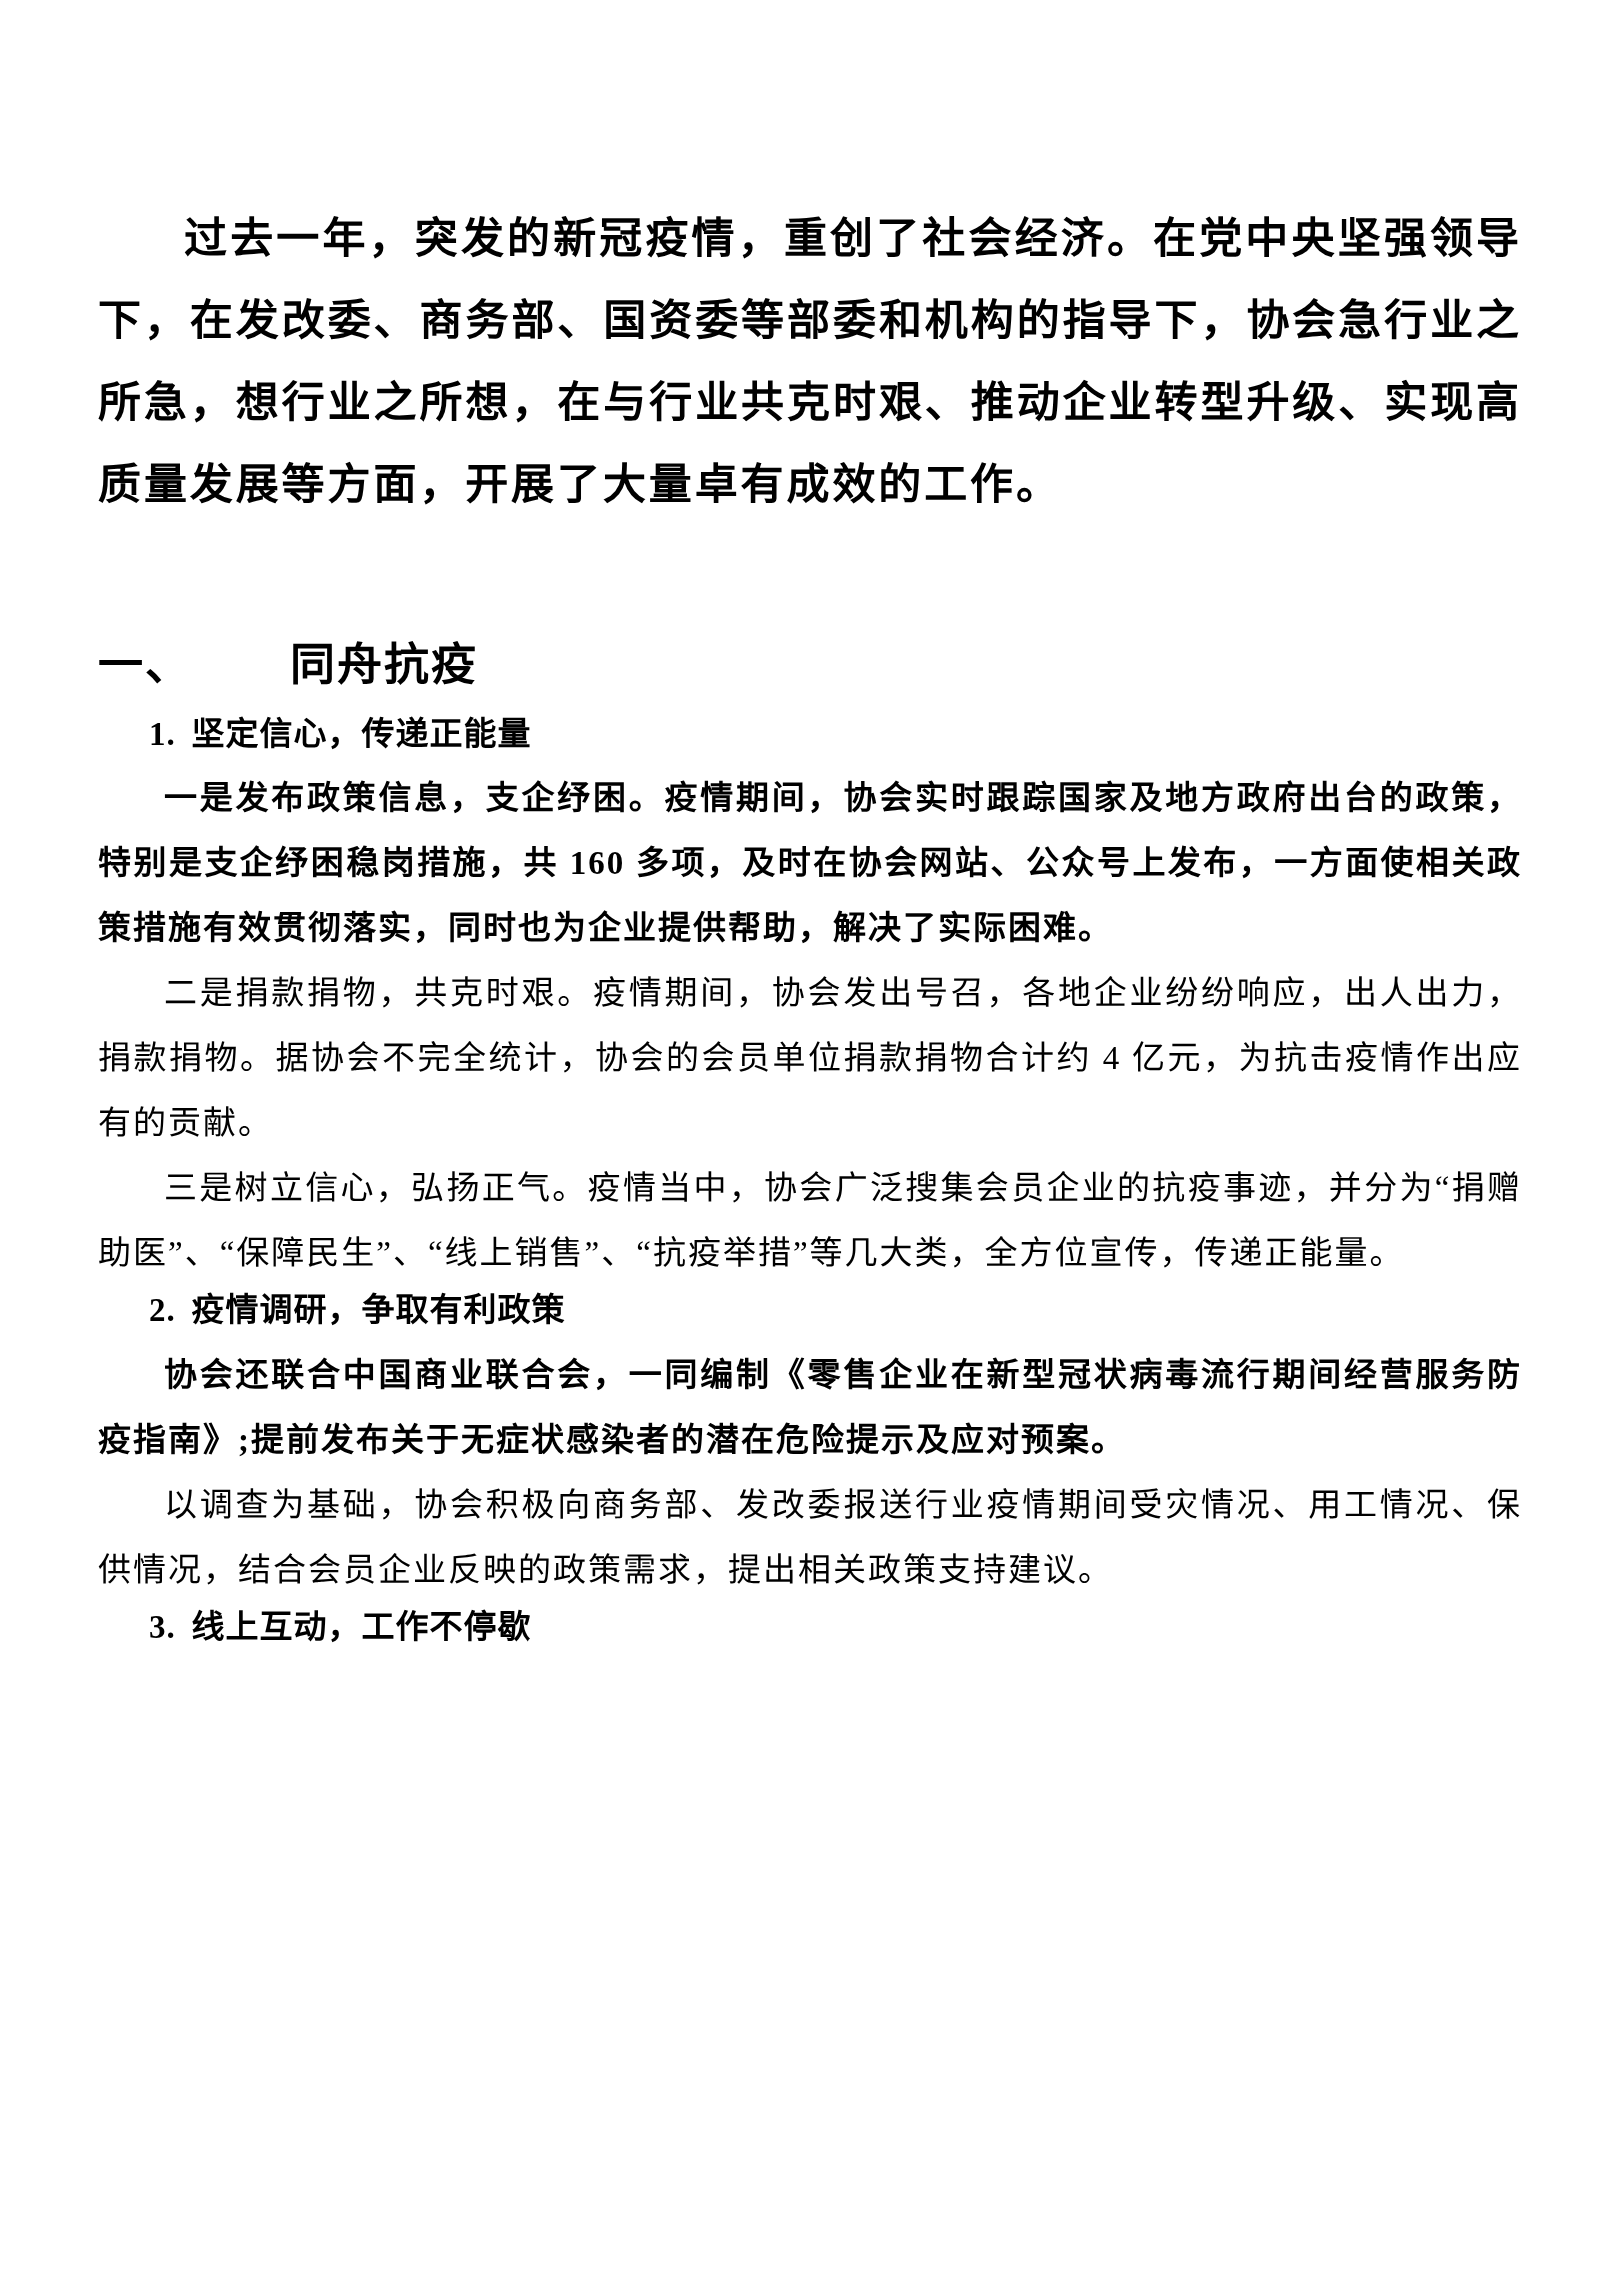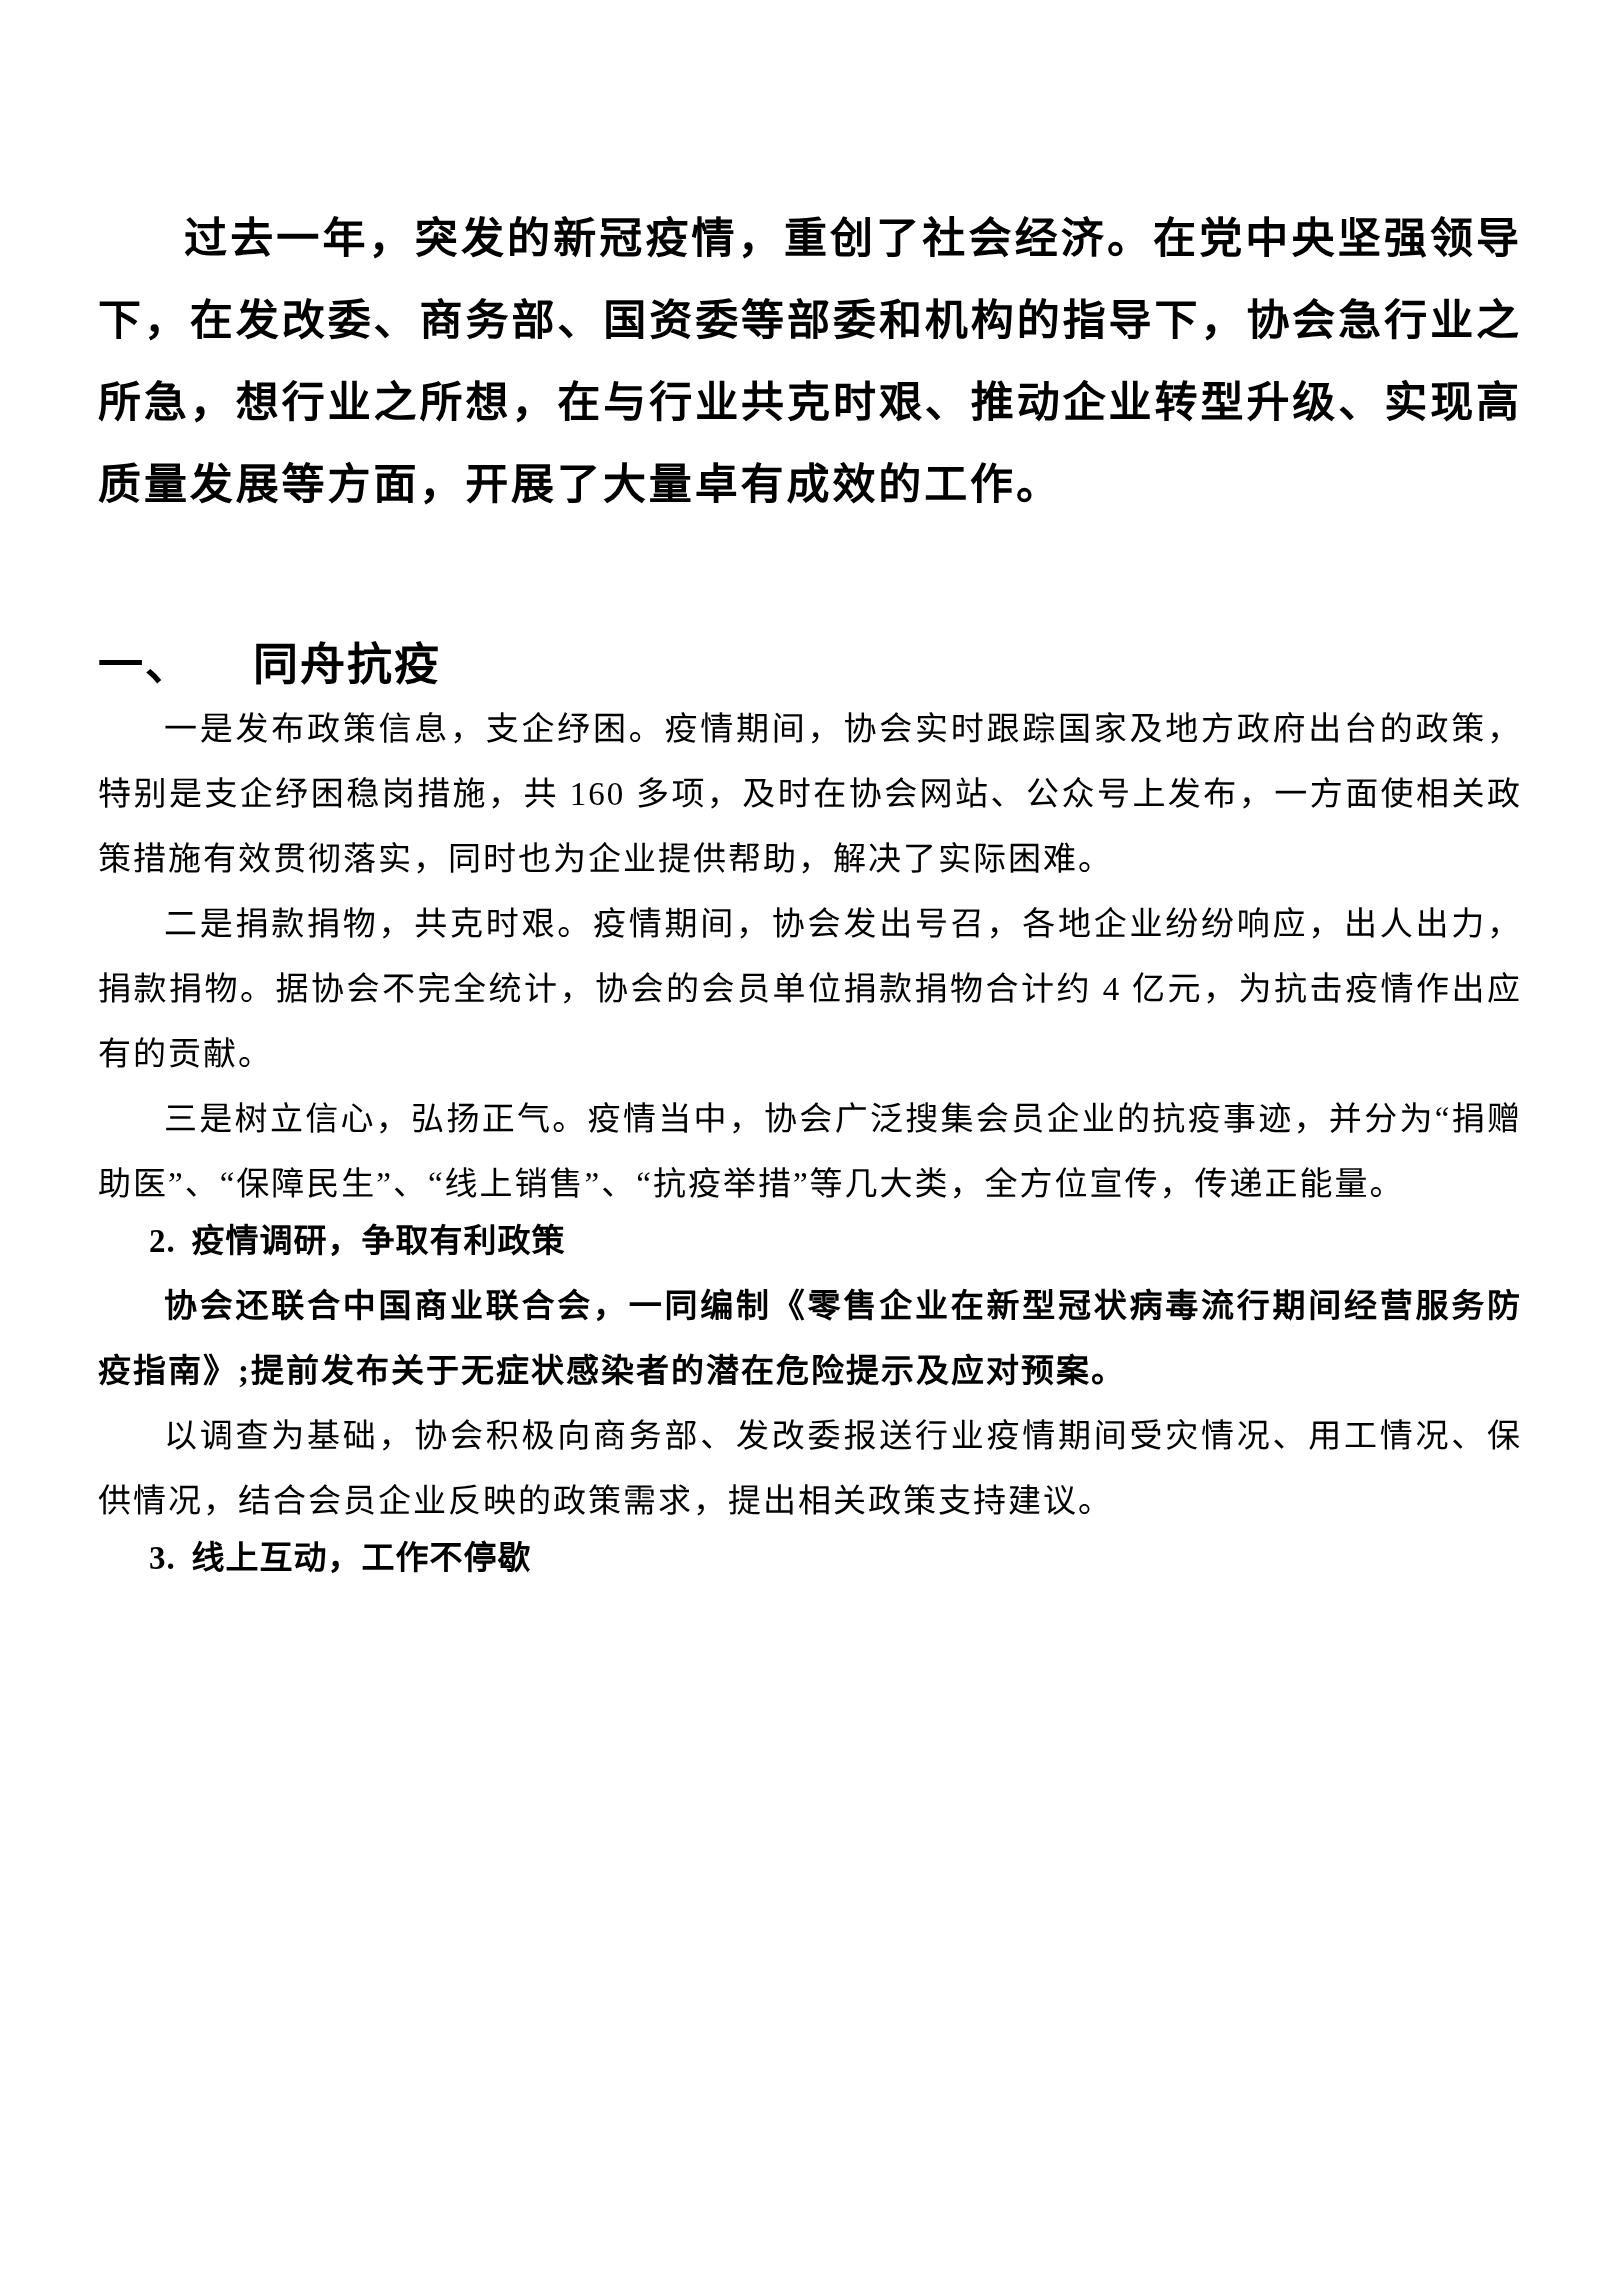--- a/index.html
+++ b/index.html
@@ -36,21 +36,21 @@
   }
 
   .sec-heading {
     margin: 108px 0 0 0;
     font-size: 45px;
     line-height: 63px;
     font-weight: bold;
     letter-spacing: 2px;
   }
   .sec-heading .sec-title {
-    margin-left: 61px;
+    margin-left: 98px;
   }
 
   .sub-heading {
     margin: 0 0 0 51px;
     font-size: 33px;
     line-height: 49px;
     font-weight: bold;
     letter-spacing: 1px;
   }
   .sub-heading.first {
@@ -79,20 +79,23 @@
 
 <div class="page">
   <div class="content">
 
     <p class="intro">过去一年，突发的新冠疫情，重创了社会经济。在党中央坚强领导下，在发改委、商务部、国资委等部委和机构的指导下，协会急行业之所急，想行业之所想，在与行业共克时艰、推动企业转型升级、实现高质量发展等方面，开展了大量卓有成效的工作。</p>
 
     <h1 class="sec-heading">
       <span>一、</span><span class="sec-title">同舟抗疫</span>
     </h1>
 
+    <h2 class="sub-heading first">
+      <span>1.</span><span class="sub-title">坚定信心，传递正能量</span>
+    </h2>
 
     <p class="body-p">一是发布政策信息，支企纾困。疫情期间，协会实时跟踪国家及地方政府出台的政策，特别是支企纾困稳岗措施，共 160 多项，及时在协会网站、公众号上发布，一方面使相关政策措施有效贯彻落实，同时也为企业提供帮助，解决了实际困难。</p>
     <p class="body-p">二是捐款捐物，共克时艰。疫情期间，协会发出号召，各地企业纷纷响应，出人出力，捐款捐物。据协会不完全统计，协会的会员单位捐款捐物合计约 4 亿元，为抗击疫情作出应有的贡献。</p>
     <p class="body-p">三是树立信心，弘扬正气。疫情当中，协会广泛搜集会员企业的抗疫事迹，并分为“捐赠助医”、“保障民生”、“线上销售”、“抗疫举措”等几大类，全方位宣传，传递正能量。</p>
 
     <h2 class="sub-heading">
       <span>2.</span><span class="sub-title">疫情调研，争取有利政策</span>
     </h2>
 
     <p class="body-p">协会还联合中国商业联合会，一同编制《零售企业在新型冠状病毒流行期间经营服务防疫指南》;提前发布关于无症状感染者的潜在危险提示及应对预案。</p>

